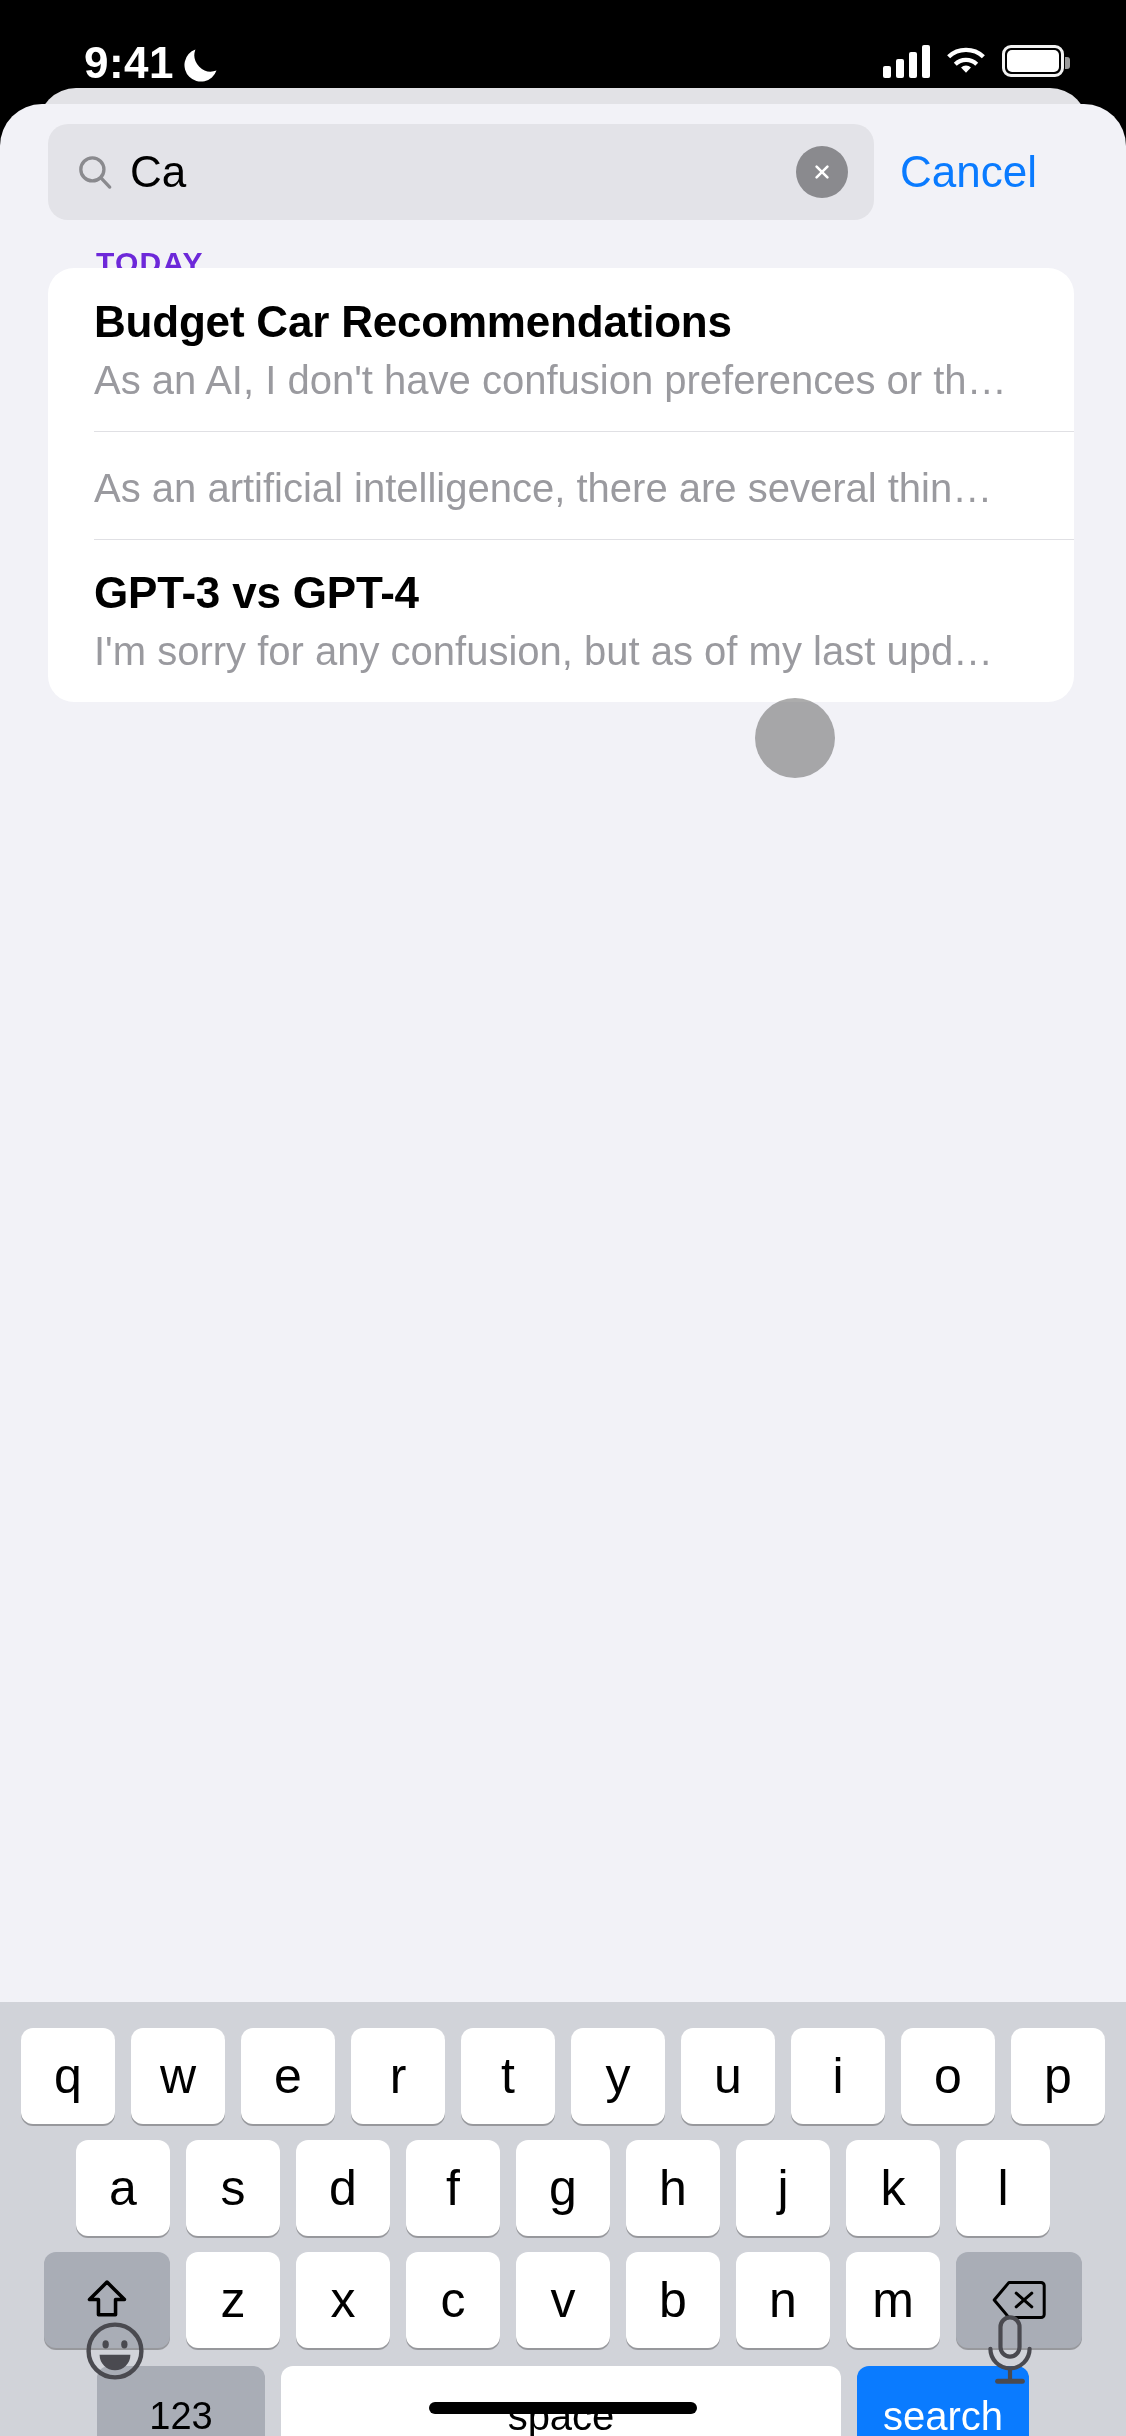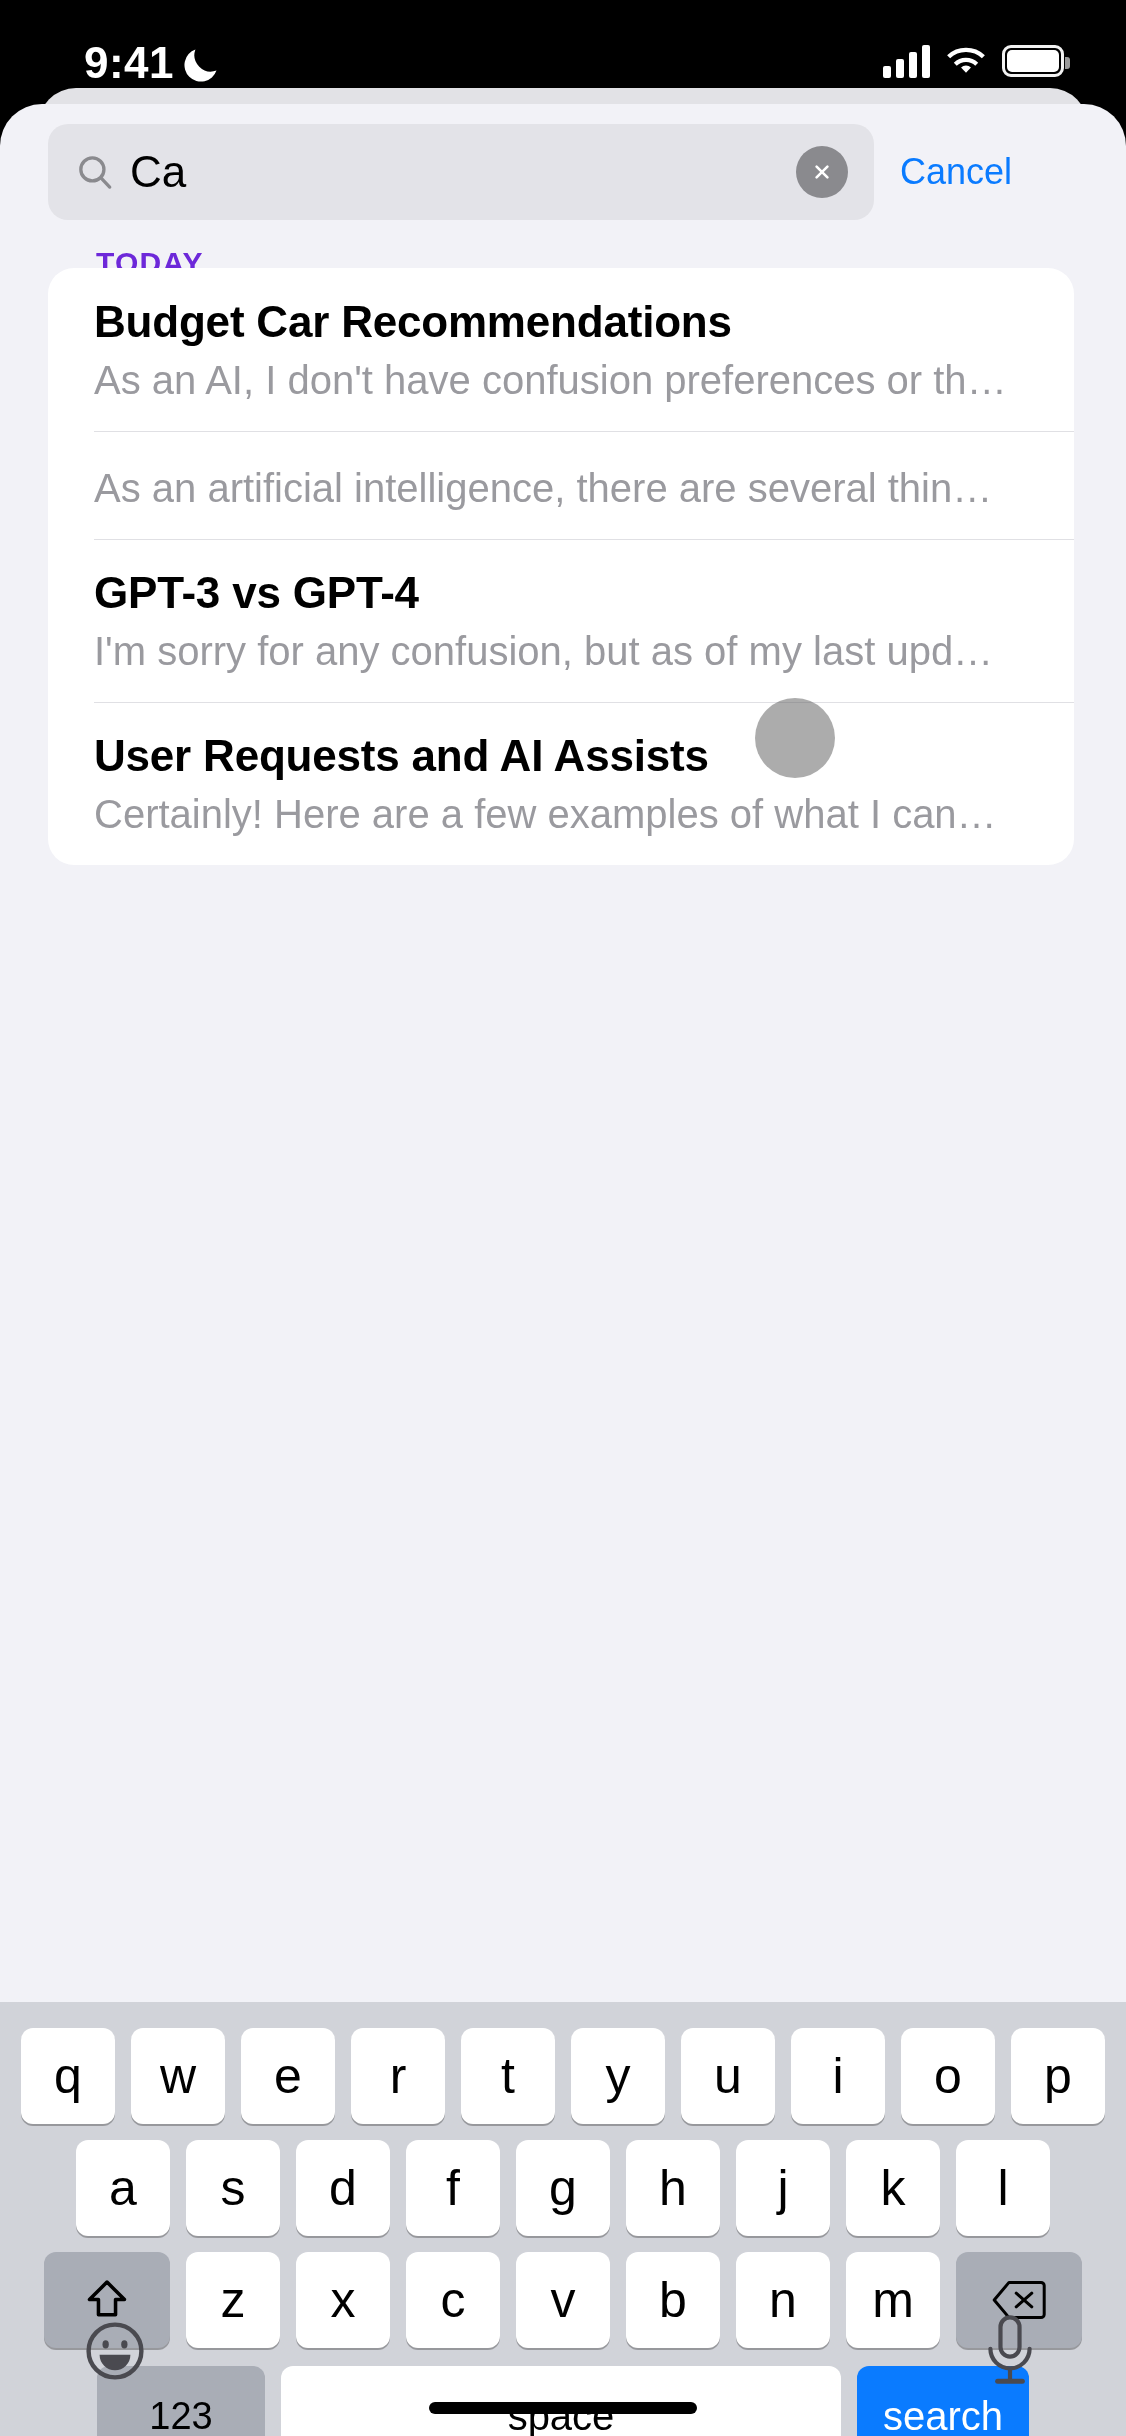--- a/index.html
+++ b/index.html
@@ -94,21 +94,21 @@
   #search-clear {
     position: absolute; right: 26px; top: 50%;
     transform: translateY(-50%);
     width: 52px; height: 52px; border-radius: 50%;
     background: #8a8a8e;
     display: flex; align-items: center; justify-content: center;
     cursor: pointer;
   }
   #cancel-button {
     margin-left: 26px;
-    font-size: 36px; color: #0a7bff;
+    font-size: 44px; color: #0a7bff;
     background: none; border: none;
     font-family: "Liberation Sans", sans-serif;
     cursor: pointer;
   }
 
   
   #section-header {
     position: absolute; left: 96px; top: 142px;
     font-size: 30px; letter-spacing: 1.2px;
     font-weight: 600; color: #6d28d9;
@@ -280,24 +280,20 @@
 
       <div class="result-row">
         <div class="result-snippet">As an artificial intelligence, there are several thin…</div>
       </div>
 
       <div class="result-row">
         <div class="result-title">GPT-3 vs GPT-4</div>
         <div class="result-snippet">I'm sorry for any confusion, but as of my last upd…</div>
       </div>
 
-      <div class="result-row">
-        <div class="result-title">User Requests and AI Assists</div>
-        <div class="result-snippet">Certainly! Here are a few examples of what I can…</div>
-      </div>
 
     </div>
   </div>
 
   <div id="tap-indicator"></div>
 
   <div id="keyboard">
 
     <div class="kb-row" id="kb-row-1">
       <div class="key key-letter">q</div>

